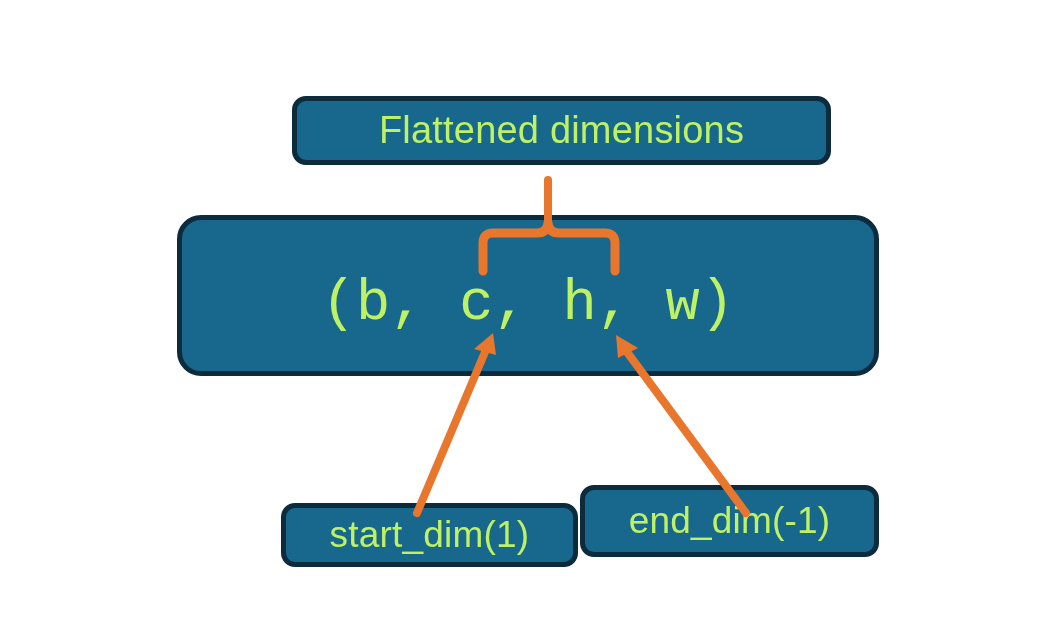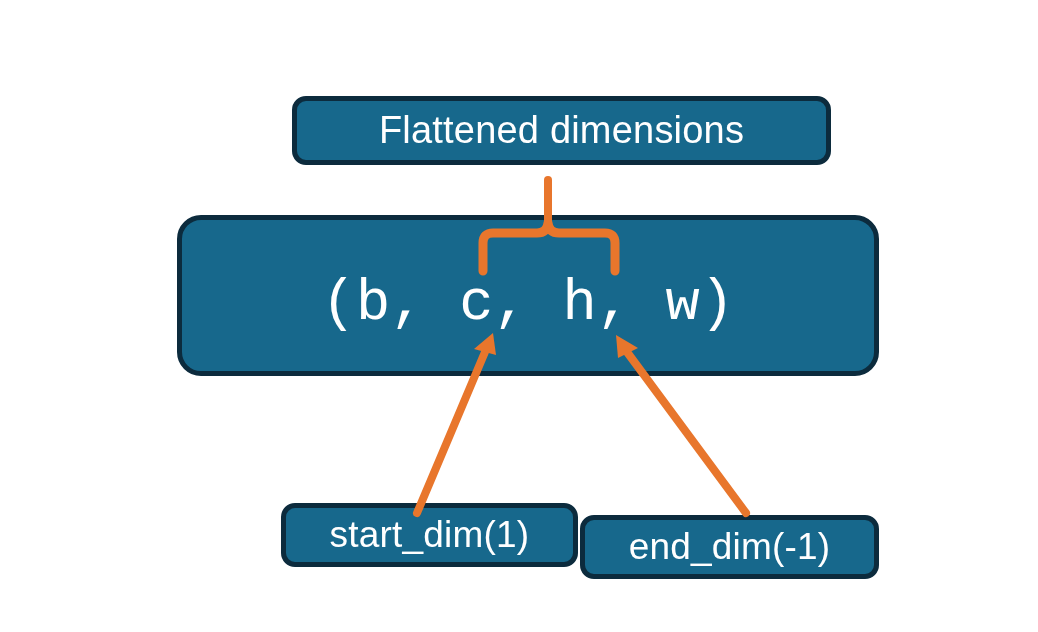--- a/index.html
+++ b/index.html
@@ -20,21 +20,21 @@
   }
   .node {
     position: absolute;
     box-sizing: border-box;
     background: #17688c;
     border: 5px solid #0c2b3d;
     border-radius: 16px;
     display: flex;
     align-items: center;
     justify-content: center;
-    color: #ffffff;
+    color: #bef264;
     font-family: "Liberation Sans", sans-serif;
     font-weight: 400;
     letter-spacing: 0.2px;
     user-select: none;
   }
   #node-flattened {
     left: 292px;
     top: 96px;
     width: 539px;
     height: 69px;
@@ -59,23 +59,23 @@
     left: 267px;
     top: 503px;
     width: 297px;
     height: 64px;
     border-radius: 14px;
     font-size: 37px;
     margin-left: 14px;
   }
   #node-end-dim {
     left: 580px;
-    top: 515px;
+    top: 485px;
     width: 299px;
-    height: 64px;
+    height: 72px;
     border-radius: 14px;
     font-size: 37px;
   }
   #overlay {
     position: absolute;
     left: 0;
     top: 0;
     width: 1038px;
     height: 632px;
     pointer-events: none;

